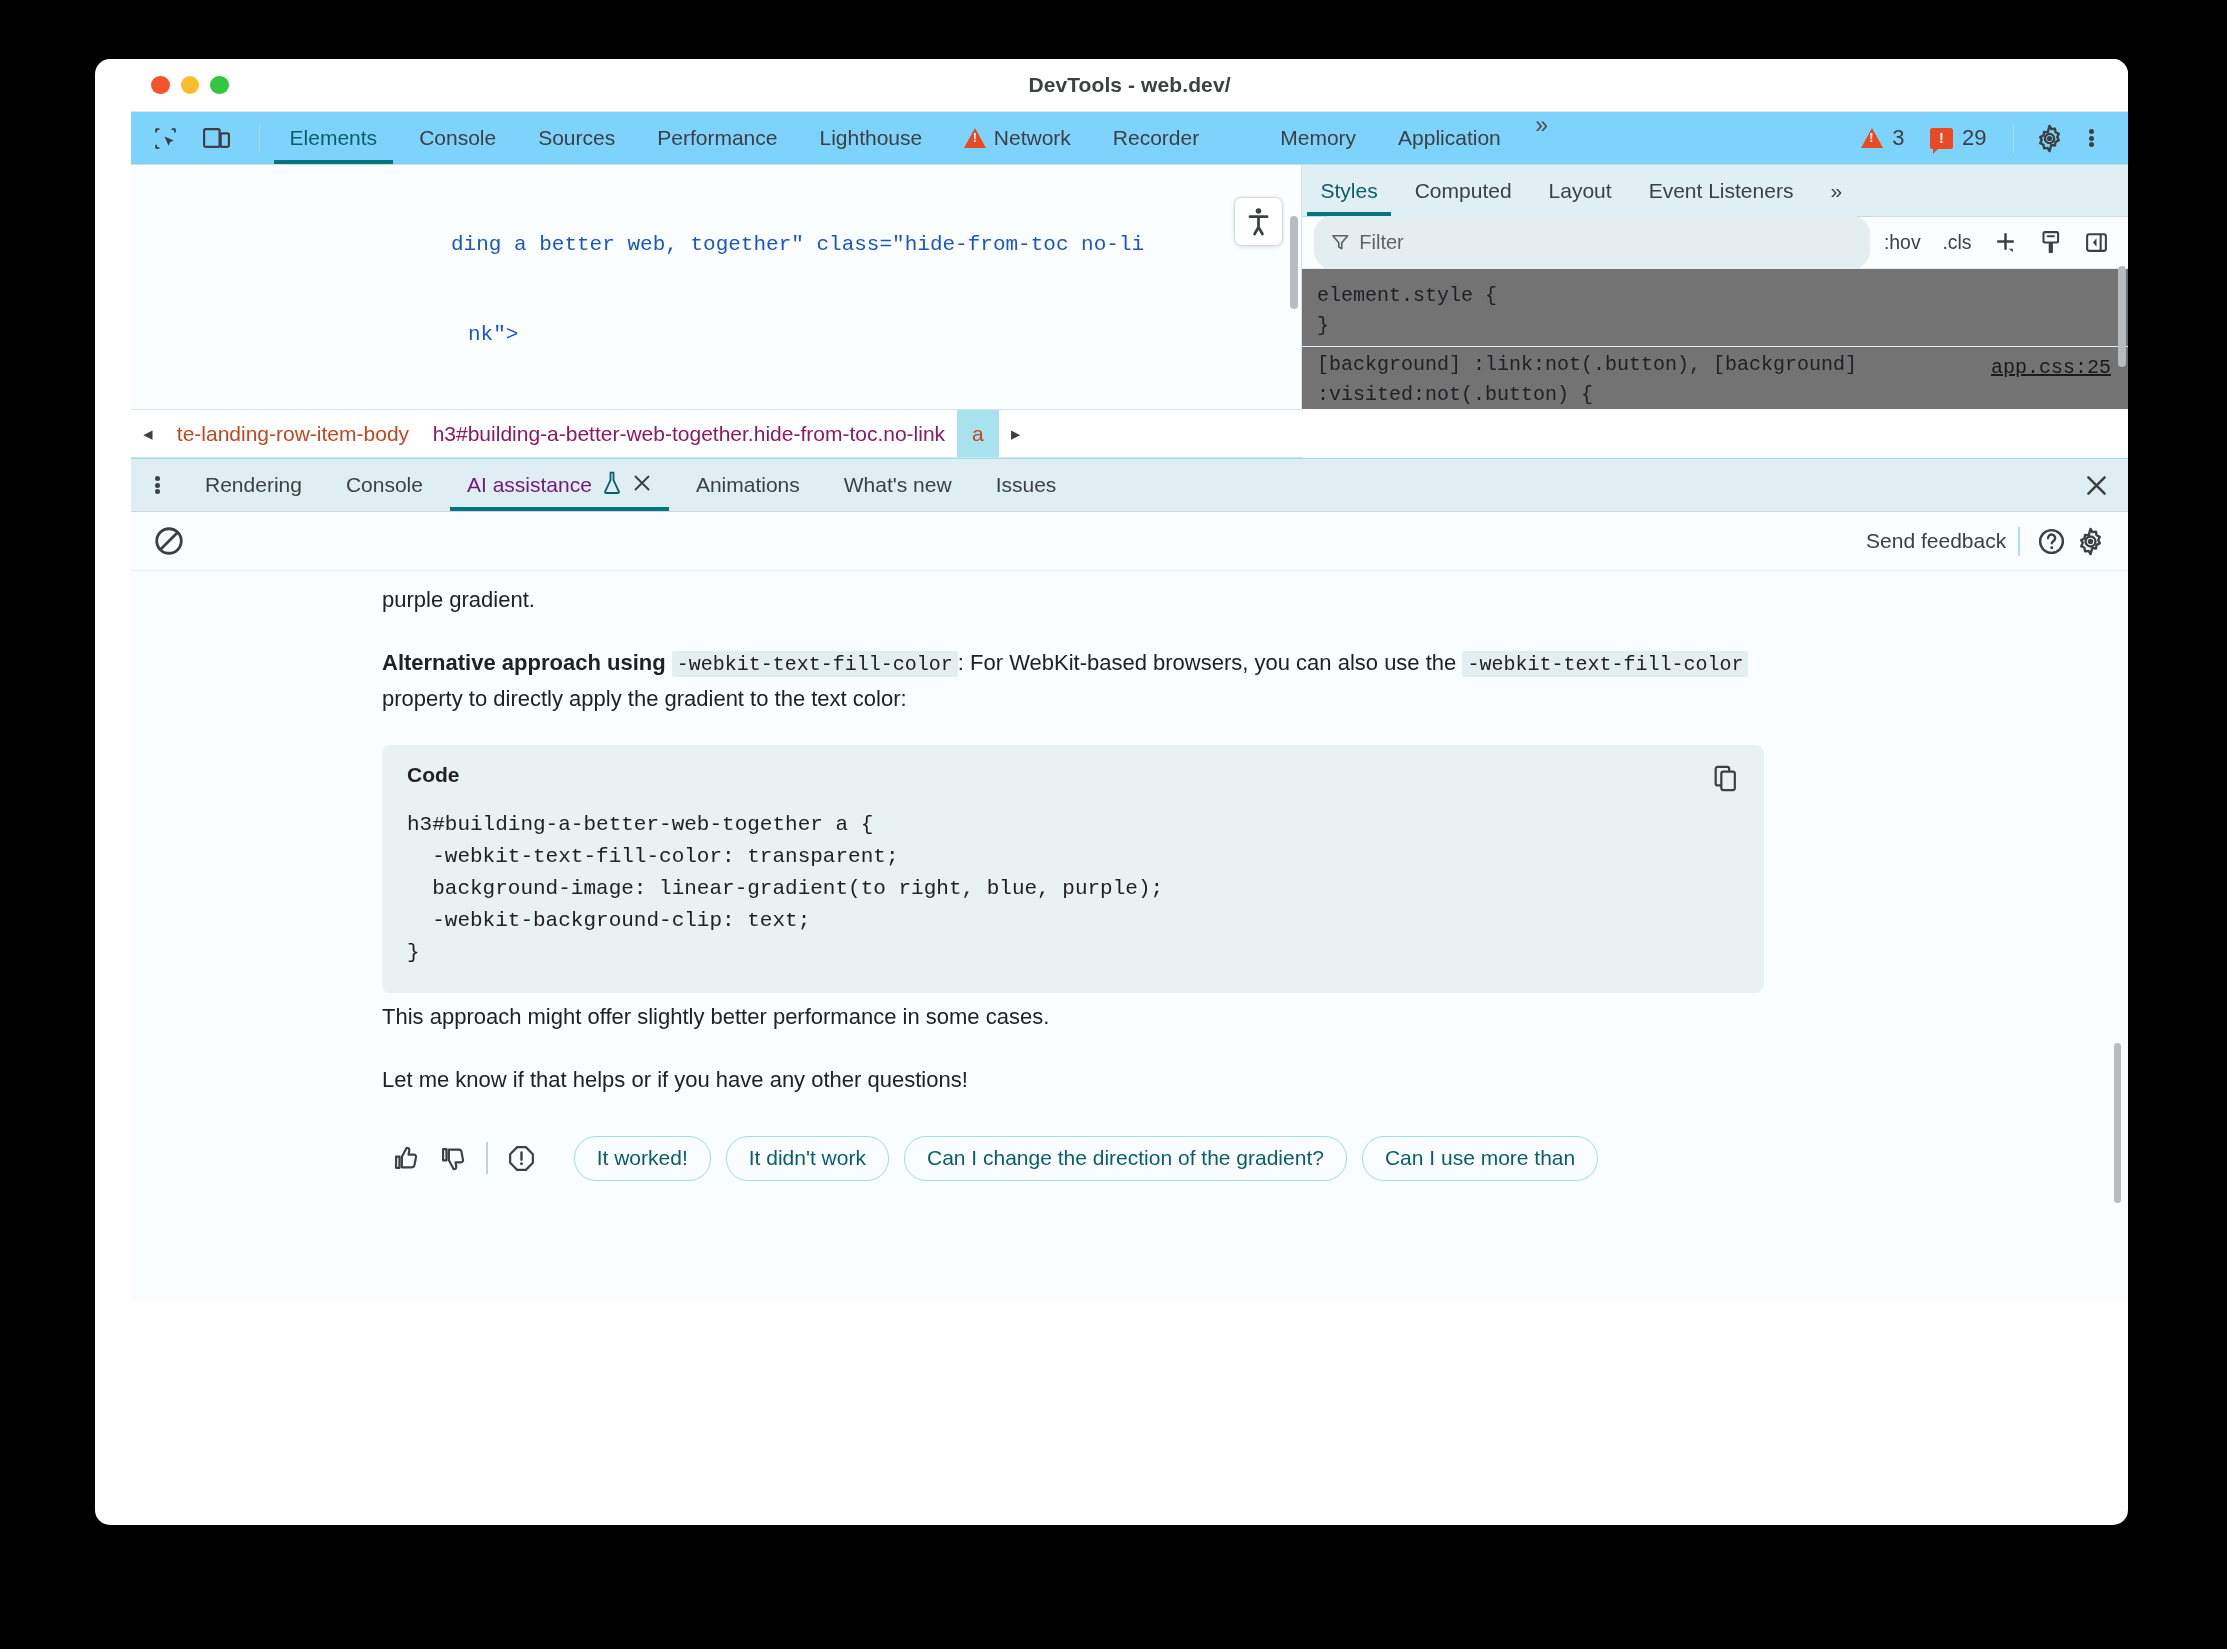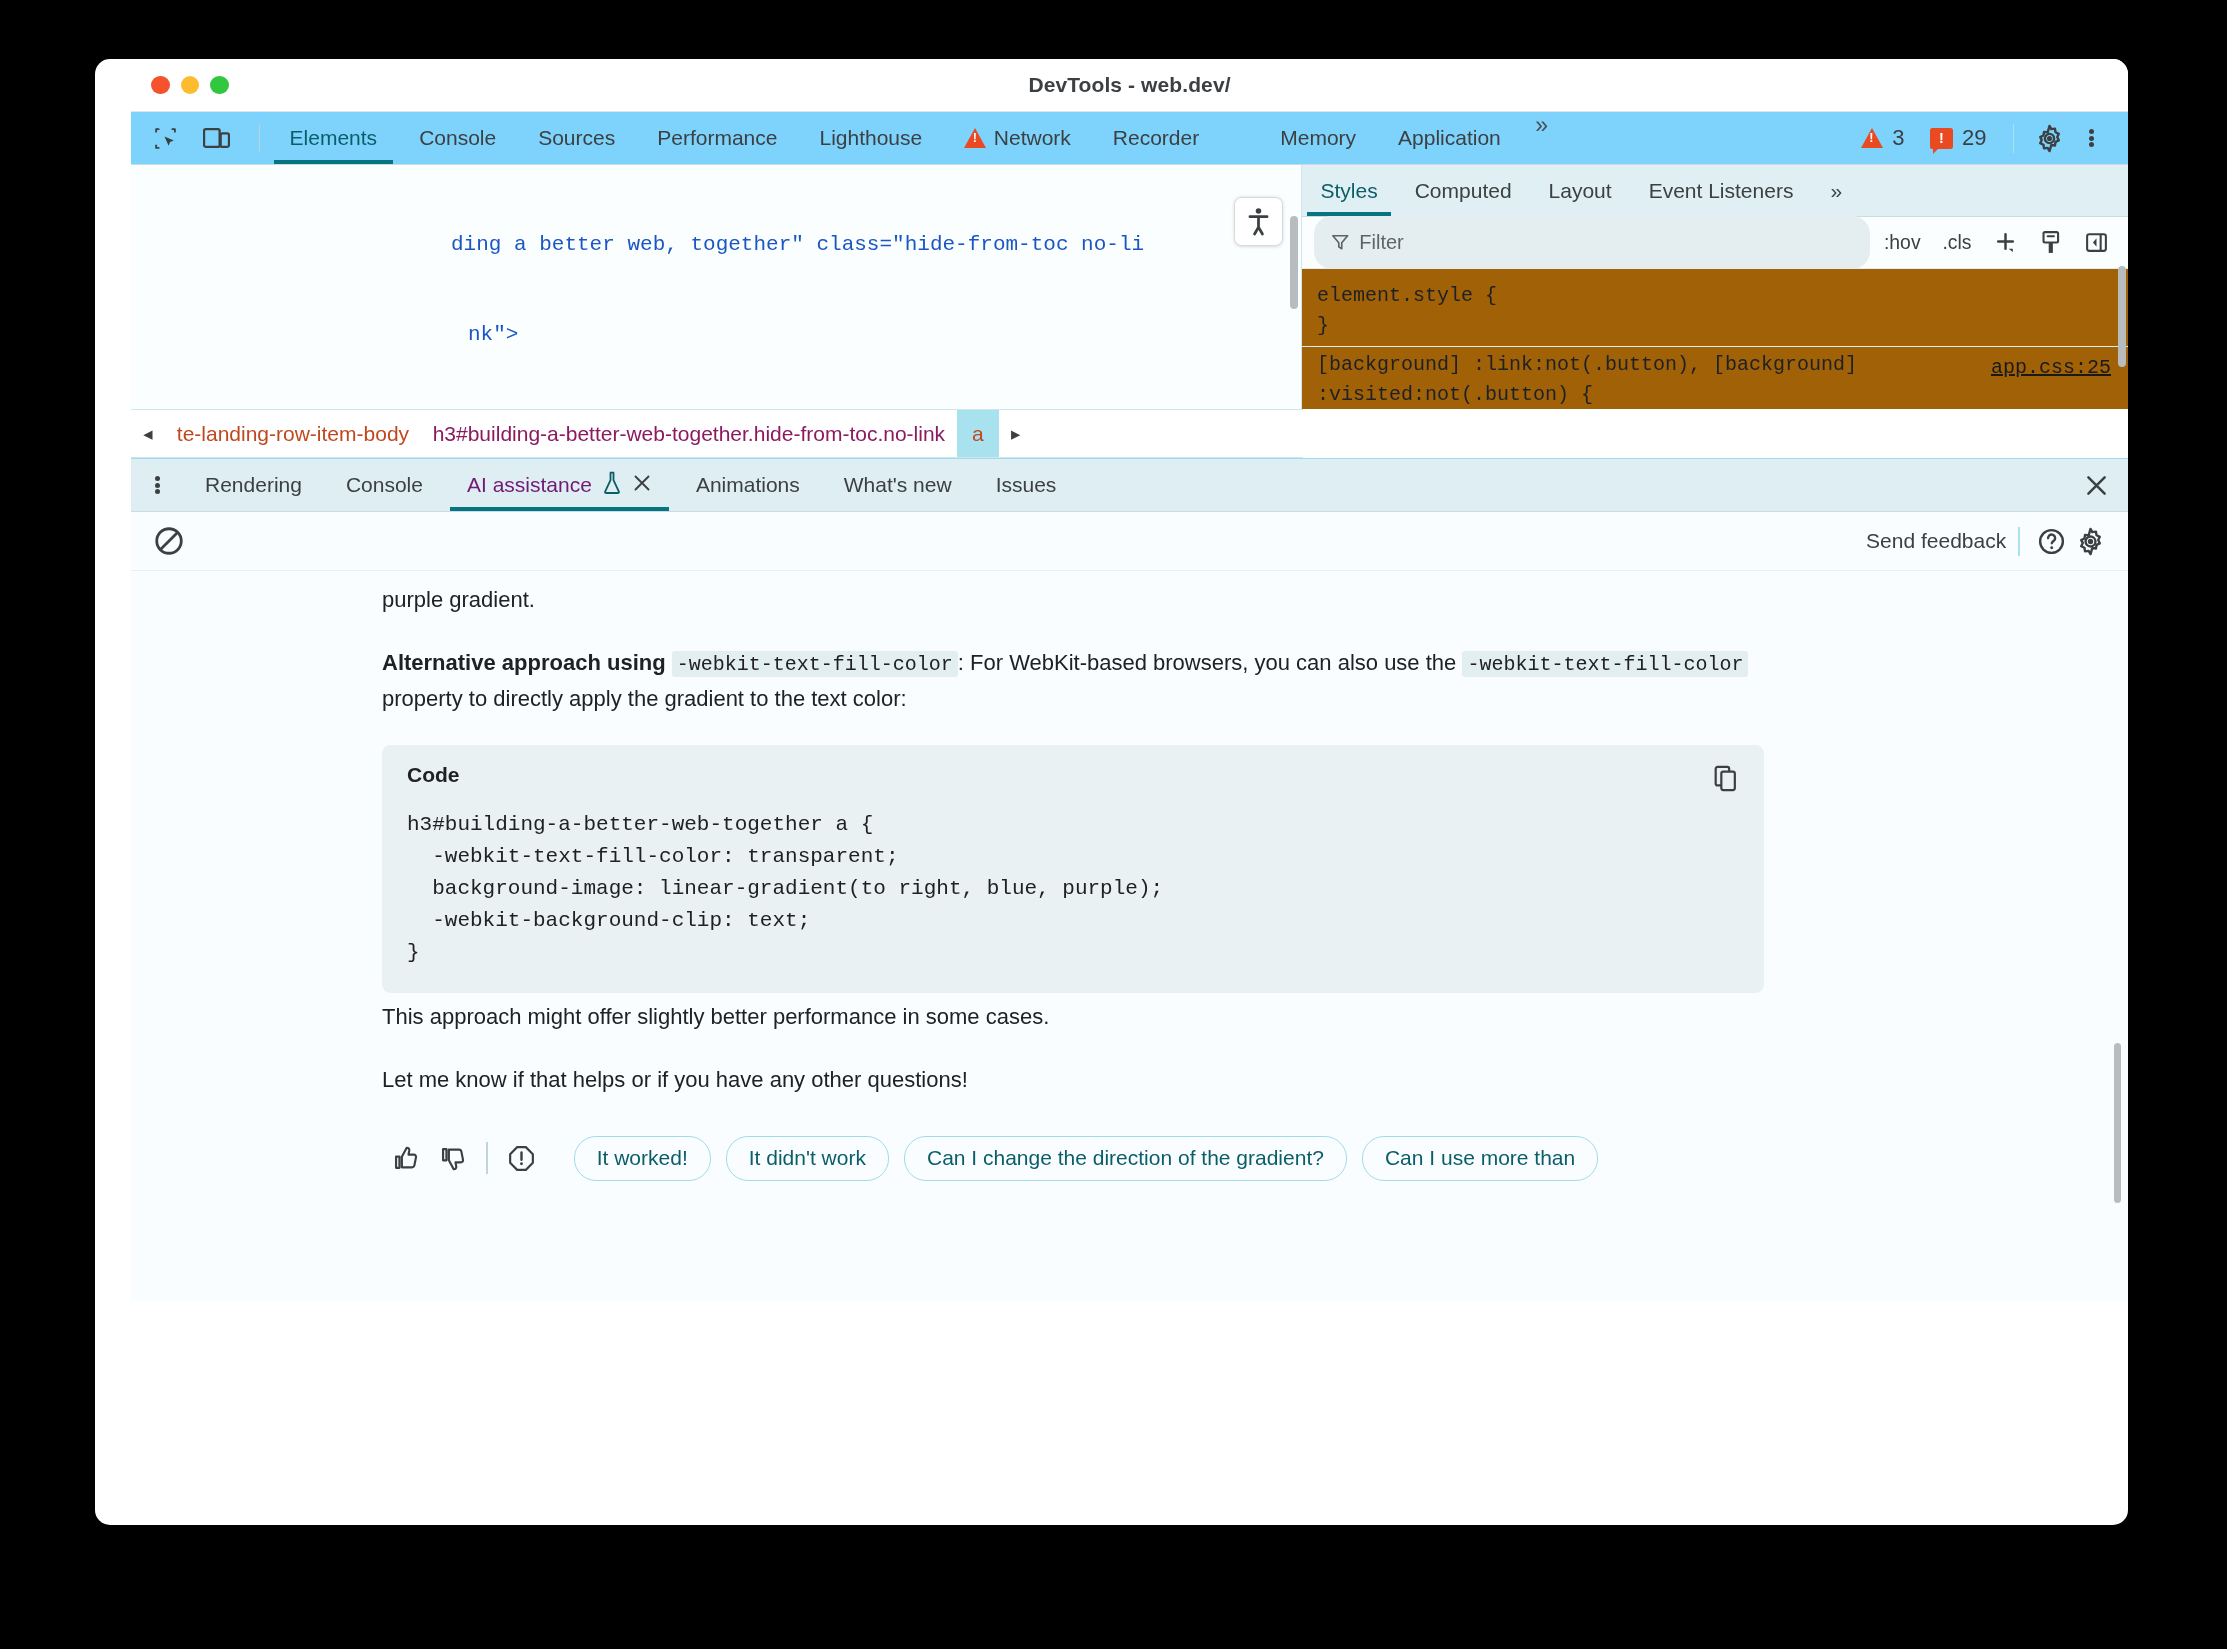--- a/index.html
+++ b/index.html
@@ -222,21 +222,21 @@
   .dom-scroll {
     position: absolute;
     right: 3.4px; top: 51px;
     width: 7.6px; height: 93px;
     background: #b9bcbf;
     border-radius: 4.2px;
   }
 
   .styles-pane {
     flex: 1;
-    background: #a16207;
+    background: #737373;
     position: relative;
     overflow: hidden;
   }
   .styles-tabbar {
     height: 52px;
     background: #e0eff3;
     display: flex;
     align-items: stretch;
     border-bottom: 0.8px solid #c6dde4;
   }

